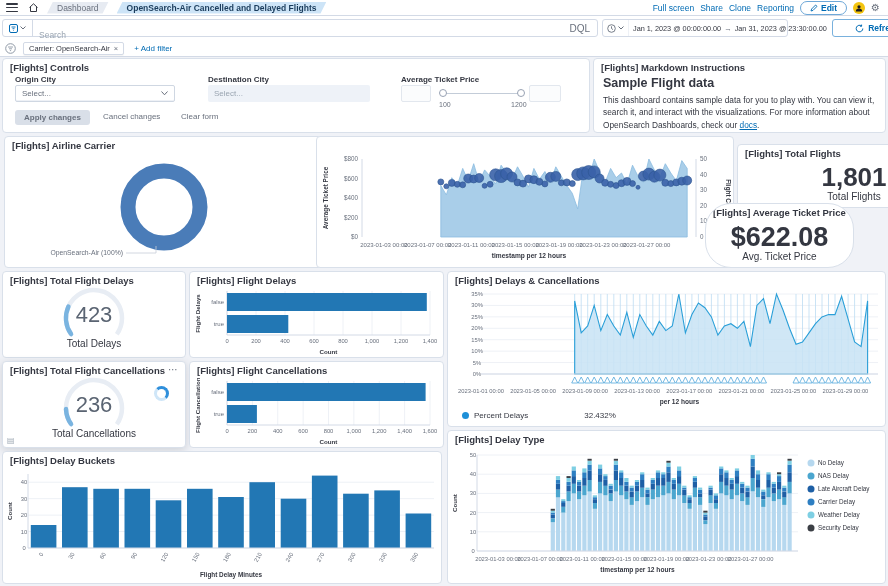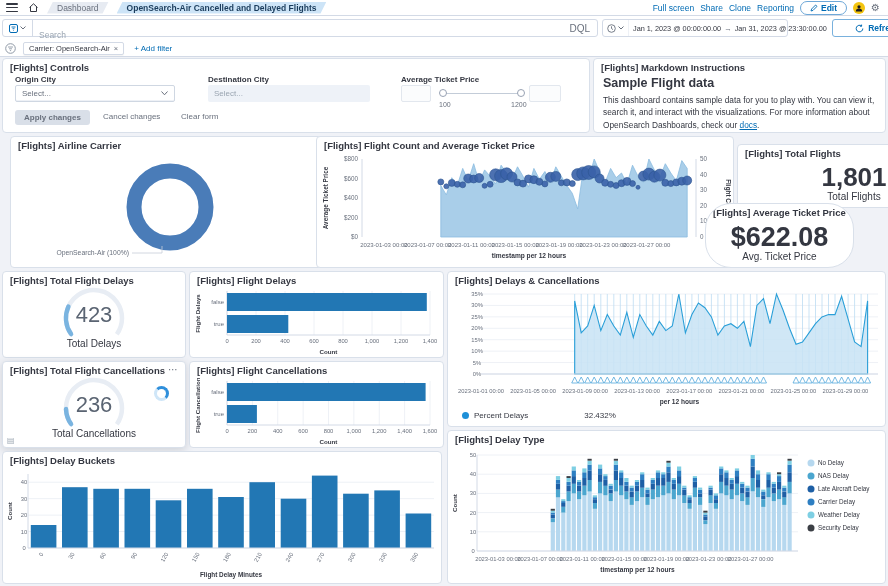--- a/index.html
+++ b/index.html
@@ -187,33 +187,32 @@
   <button class="btn-text" style="left:100px;top:53px;">Cancel changes</button>
   <button class="btn-text" style="left:178px;top:53px;">Clear form</button>
 </div>
 
 <div class="panel" style="left:593px;top:58px;width:293px;height:75px;">
   <div class="ptitle">[Flights] Markdown Instructions</div>
   <div class="md-head">Sample Flight data</div>
   <div class="md-body"><span>This dashboard contains sample data for you to play with. You can view it, search it, and interact with the visualizations. For more information about OpenSearch Dashboards, check our </span><a>docs</a><span>.</span></div>
 </div>
 
-<div class="panel" style="left:10px;top:136px;width:342px;height:132px;">
+<div class="panel" style="left:4px;top:136px;width:342px;height:132px;">
   <div class="ptitle">[Flights] Airline Carrier</div>
   <div class="chartwrap">
       <svg width="309" height="114" viewBox="0 0 309 114">
         <circle cx="158" cy="54" r="36" fill="none" stroke="#4a7cb8" stroke-width="15"></circle>
         <polyline points="120,100 150,100 150,93" fill="none" stroke="#c6cdd8" stroke-width="0.8"></polyline>
         <text x="117" y="102" font-size="6.8" fill="#69707d" text-anchor="end">OpenSearch-Air (100%)</text>
       </svg>
     </div>
 </div>
 
 <div class="panel" style="left:316px;top:136px;width:418px;height:132px;">
-  <div class="ptitle">[Flights] Flight Count and Average Ticket Price</div>
   <div class="chartwrap">
       <svg width="416" height="114" viewBox="0 0 416 114">
         <line x1="44" y1="6" x2="44" y2="84" stroke="#d3dae6"></line>
         <line x1="378" y1="6" x2="378" y2="84" stroke="#d3dae6"></line>
         <text x="40" y="86" font-size="6.3" fill="#69707d" text-anchor="end">$0</text>
         <text x="40" y="66.5" font-size="6.3" fill="#69707d" text-anchor="end">$200</text>
         <text x="40" y="47" font-size="6.3" fill="#69707d" text-anchor="end">$400</text>
         <text x="40" y="27.5" font-size="6.3" fill="#69707d" text-anchor="end">$600</text>
         <text x="40" y="8" font-size="6.3" fill="#69707d" text-anchor="end">$800</text>
         <text x="382" y="86" font-size="6.3" fill="#69707d" text-anchor="start">0</text>

